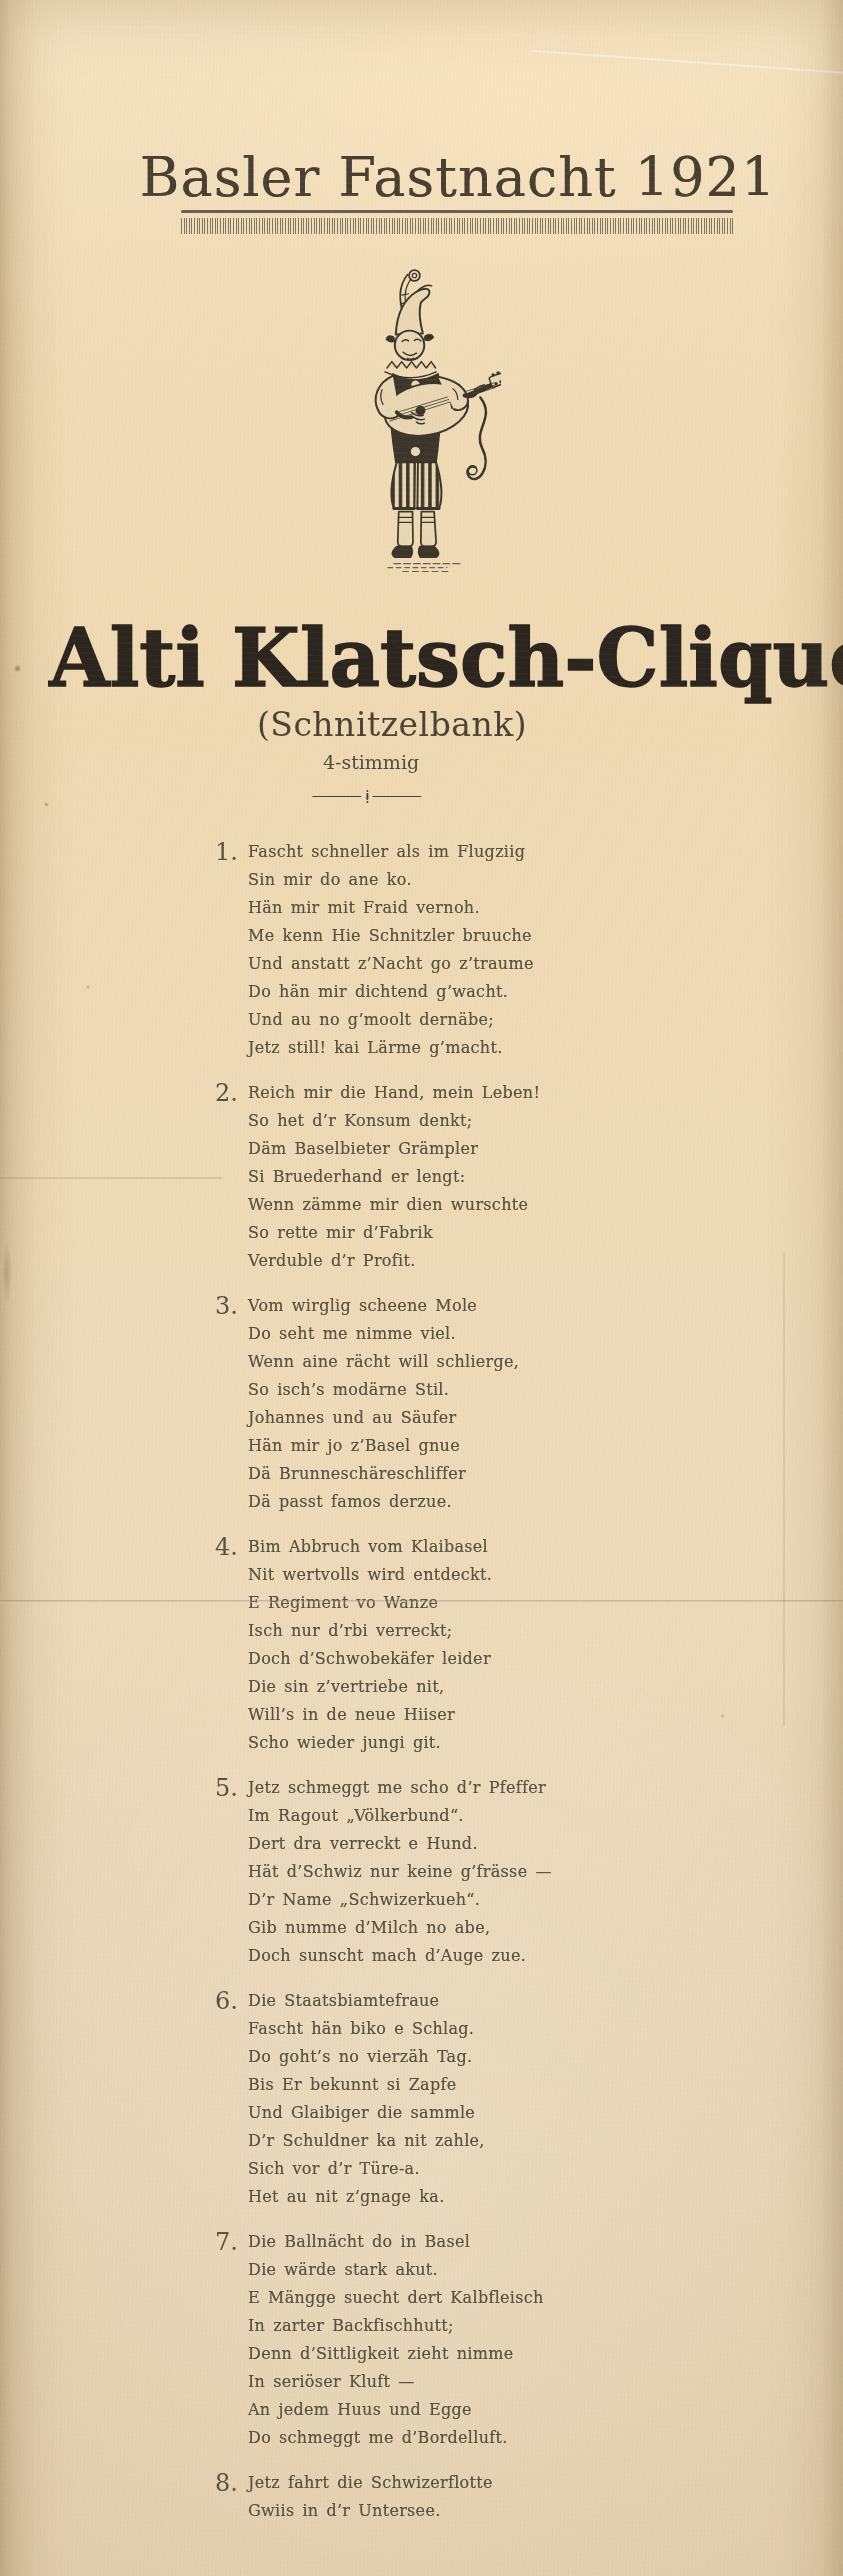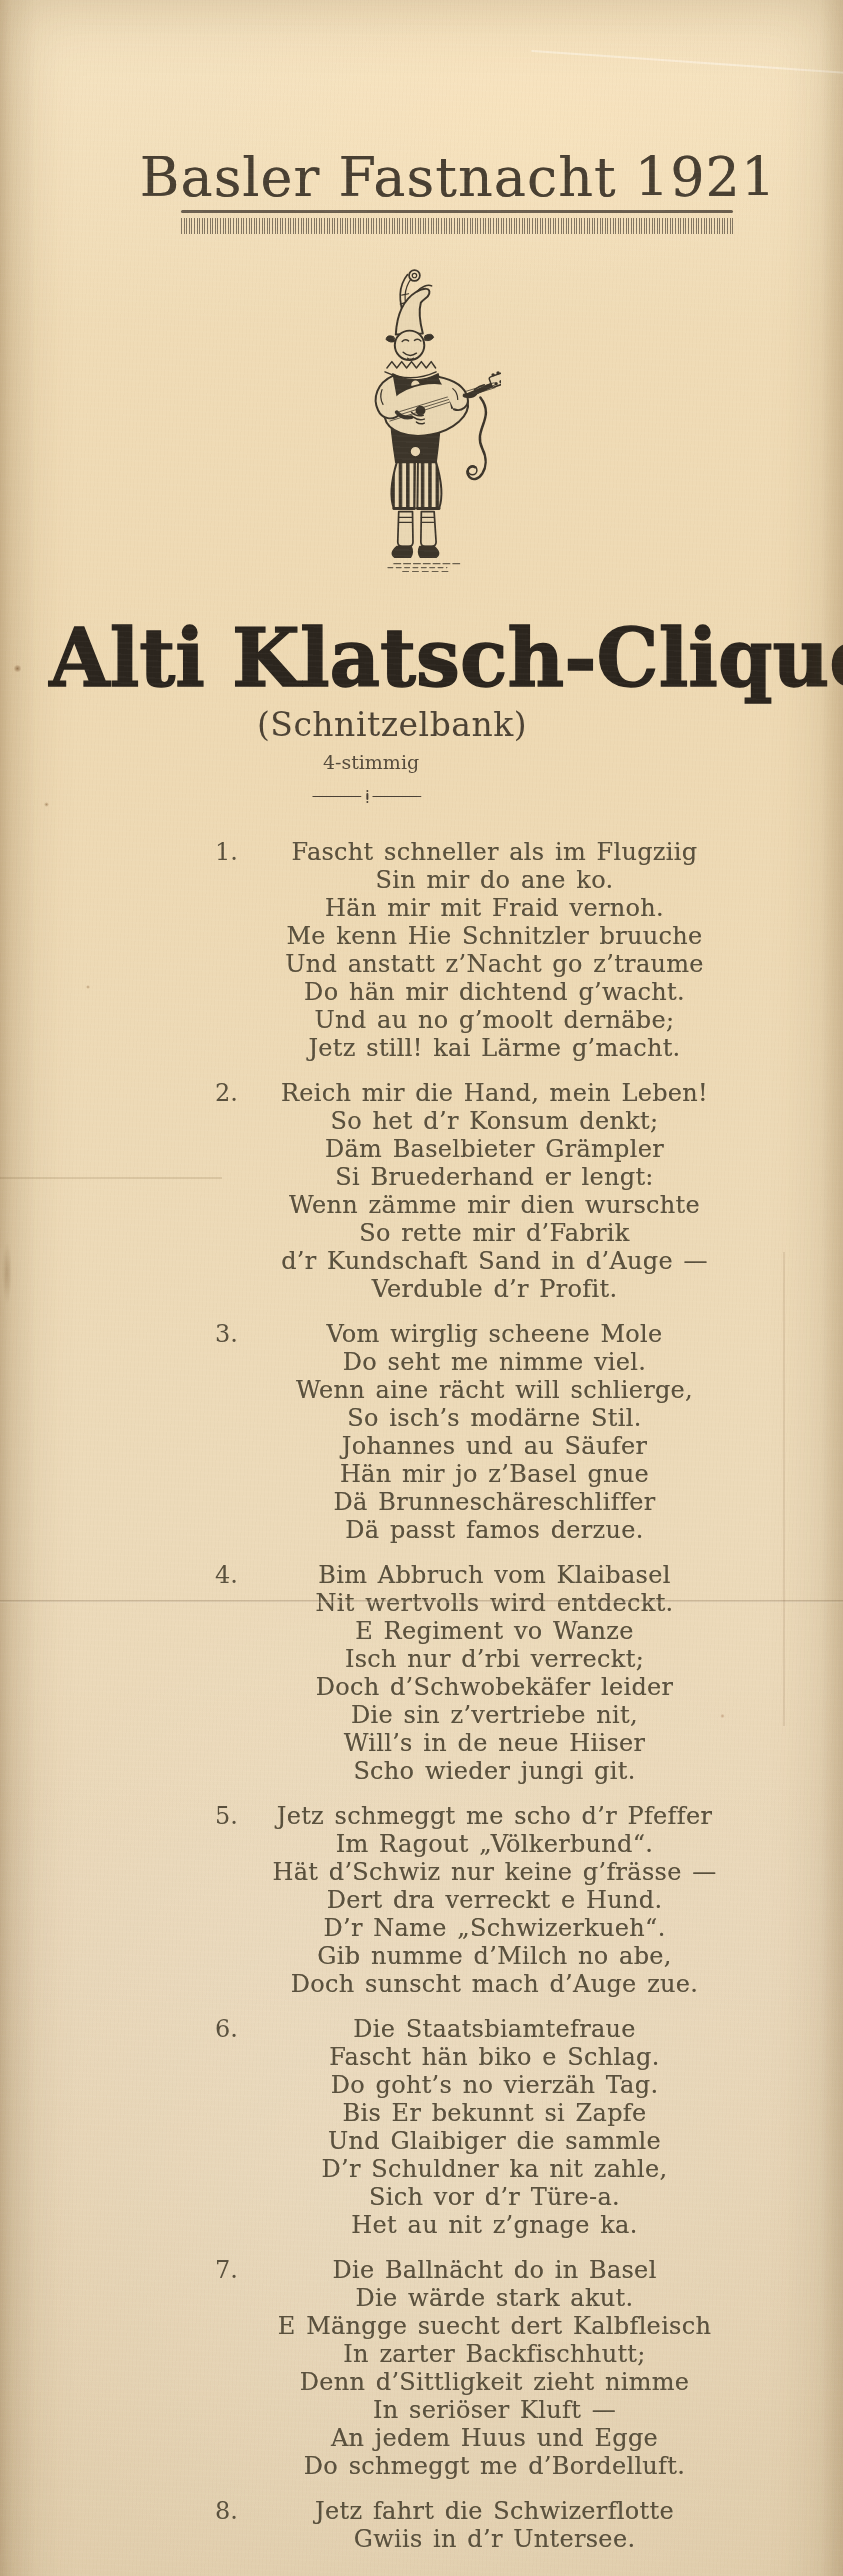--- a/index.html
+++ b/index.html
@@ -59,22 +59,22 @@
   .orn-line{height:1.5px;background:#4a4136;border-radius:1px;}
   .orn-dots{display:flex;flex-direction:column;align-items:center;gap:1px;}
   .orn-dot{width:2.1px;height:2.1px;border-radius:50%;background:#4a4136;}
   .orn-bar{width:2.1px;height:7.2px;background:#4a4136;border-radius:1px;}
   .divider1{top:790px;left:50%;transform:translateX(calc(-50% - 55px));}
 
   .verses{position:absolute;top:838px;left:215px;width:526px;color:#59503d;}
   .verse{display:flex;margin-bottom:17px;}
   .verse-num{flex:none;width:33px;font-size:24px;line-height:28px;}
   .verse-lines{flex:1;}
-  .verse-line{font-size:24px;line-height:28px;word-spacing:2.6px;letter-spacing:0.3px;
-    text-shadow:0 0 0.5px rgba(90,80,60,0.55);white-space:nowrap;text-align:center;}
+  .verse-line{font-size:16px;line-height:28px;word-spacing:2.6px;letter-spacing:0.3px;
+    text-shadow:0 0 0.5px rgba(90,80,60,0.55);white-space:nowrap;}
 </style>
 </head>
 <body>
 
 <div class="sheet">
 
   <div class="title">Basler Fastnacht 1921</div>
   <div class="rule1"></div>
   <div class="hatch"></div>
 
@@ -192,21 +192,20 @@
       </div>
       <div class="verse">
         <div class="verse-num">2.</div>
         <div class="verse-lines">
           <div class="verse-line">Reich mir die Hand, mein Leben!</div>
           <div class="verse-line">So het d’r Konsum denkt;</div>
           <div class="verse-line">Däm Baselbieter Grämpler</div>
           <div class="verse-line">Si Bruederhand er lengt:</div>
           <div class="verse-line">Wenn zämme mir dien wurschte</div>
           <div class="verse-line">So rette mir d’Fabrik</div>
-          <div class="verse-line">d’r Kundschaft Sand in d’Auge —</div>
           <div class="verse-line">Verduble d’r Profit.</div>
         </div>
       </div>
       <div class="verse">
         <div class="verse-num">3.</div>
         <div class="verse-lines">
           <div class="verse-line">Vom wirglig scheene Mole</div>
           <div class="verse-line">Do seht me nimme viel.</div>
           <div class="verse-line">Wenn aine rächt will schlierge,</div>
           <div class="verse-line">So isch’s modärne Stil.</div>
@@ -227,22 +226,22 @@
           <div class="verse-line">Die sin z’vertriebe nit,</div>
           <div class="verse-line">Will’s in de neue Hiiser</div>
           <div class="verse-line">Scho wieder jungi git.</div>
         </div>
       </div>
       <div class="verse">
         <div class="verse-num">5.</div>
         <div class="verse-lines">
           <div class="verse-line">Jetz schmeggt me scho d’r Pfeffer</div>
           <div class="verse-line">Im Ragout „Völkerbund“.</div>
+          <div class="verse-line">Dert dra verreckt e Hund.</div>
           <div class="verse-line">Hät d’Schwiz nur keine g’frässe —</div>
-          <div class="verse-line">Dert dra verreckt e Hund.</div>
           <div class="verse-line">D’r Name „Schwizerkueh“.</div>
           <div class="verse-line">Gib numme d’Milch no abe,</div>
           <div class="verse-line">Doch sunscht mach d’Auge zue.</div>
         </div>
       </div>
       <div class="verse">
         <div class="verse-num">6.</div>
         <div class="verse-lines">
           <div class="verse-line">Die Staatsbiamtefraue</div>
           <div class="verse-line">Fascht hän biko e Schlag.</div>

